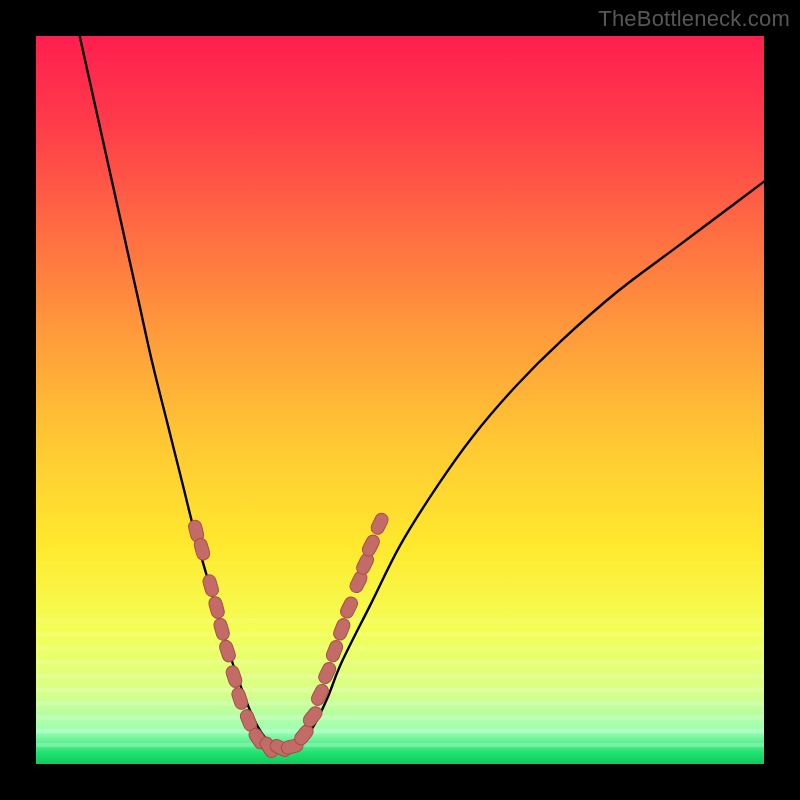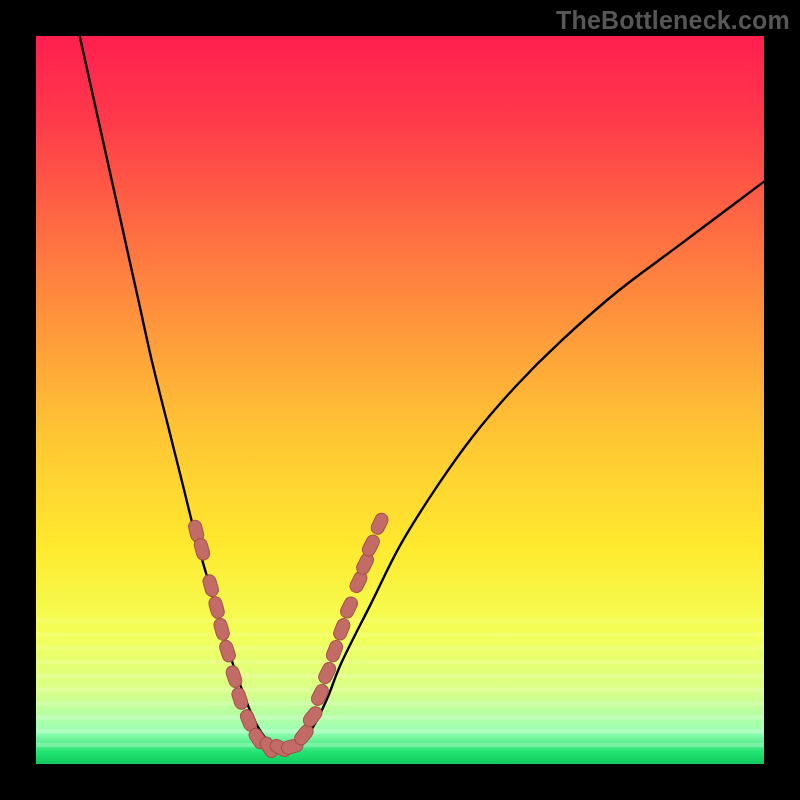--- a/index.html
+++ b/index.html
@@ -23,22 +23,22 @@
     left: 36px;
     top: 36px;
     width: 728px;
     height: 728px;
   }
   .watermark {
     position: absolute;
     top: 6px;
     right: 10px;
     color: #575757;
-    font-size: 25px;
-    font-weight: 700;
+    font-size: 22px;
+    font-weight: 400;
     letter-spacing: 0.2px;
     user-select: none;
   }
   svg { display: block; }
 </style>
 </head>
 <body>
 
 <div id="frame">
   <div id="plot-area">

